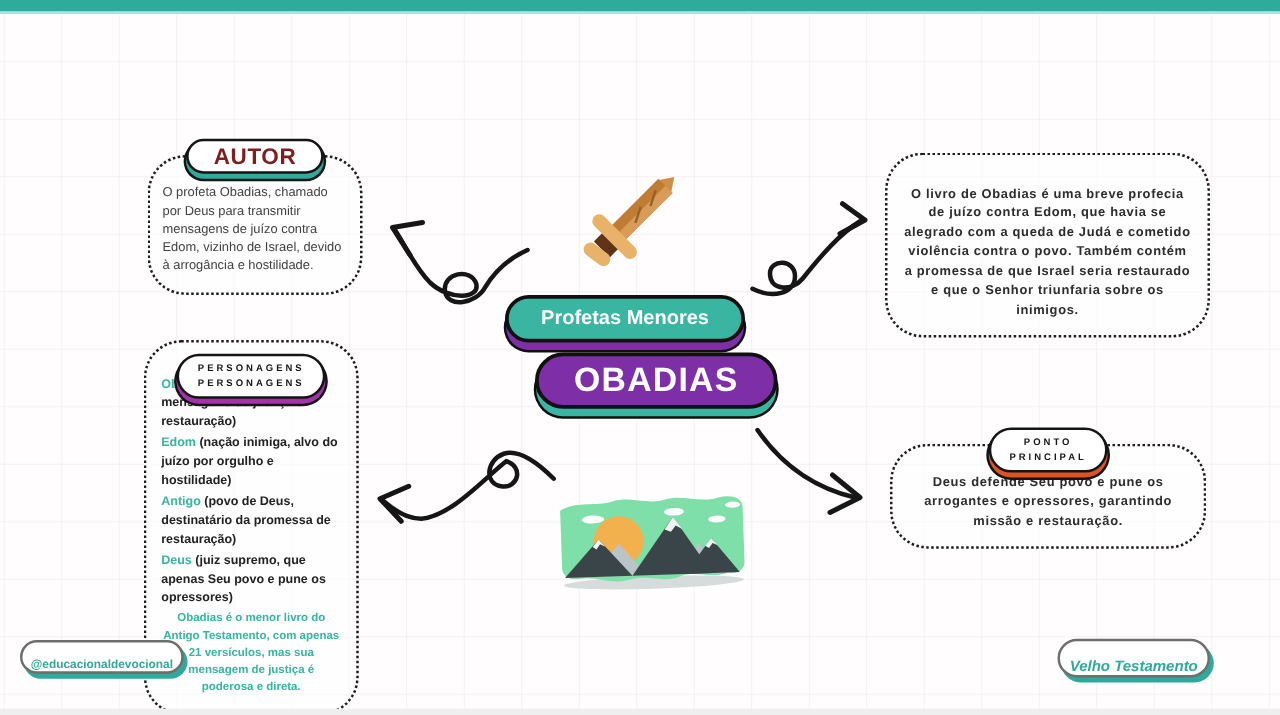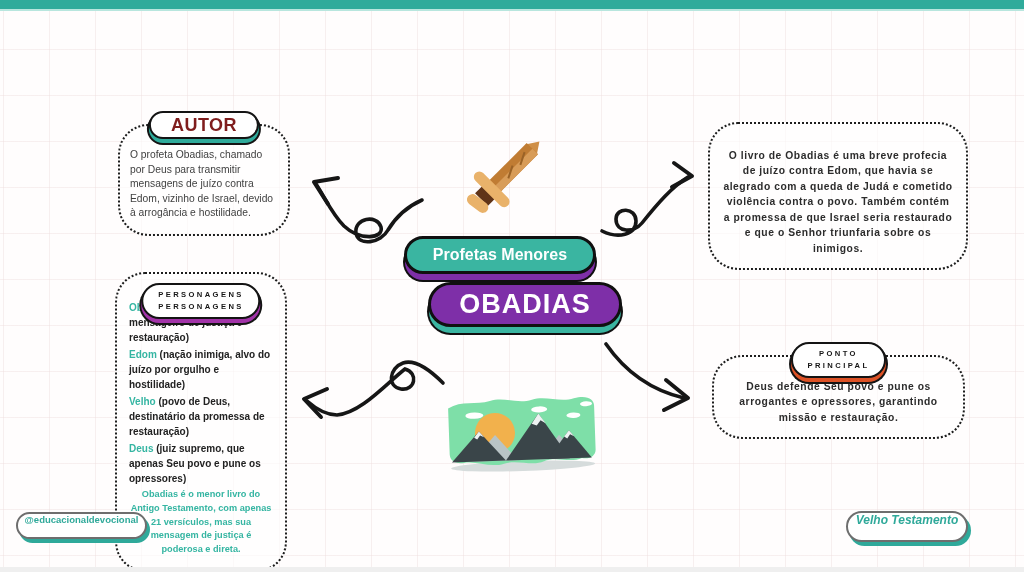--- a/index.html
+++ b/index.html
@@ -69,21 +69,21 @@
   .pill-book { left:428px; top:282px; width:194px; height:45px; border-radius:26px;
     background:#7e2fa8; font-size:27px; letter-spacing:1px;
     box-shadow:0 7px 0 -1px #3ab5a1, 0 7px 0 1px #101010; }
 
   .art, .arrow { position:absolute; }
   .arrow path { fill:none; stroke:#161616; stroke-width:3.6; stroke-linecap:round; }
   .arrow .head { stroke-width:4; stroke-linejoin:round; }
 
   
   .badge { position:absolute; background:#fff; border:2px solid #6e6e6e; border-radius:16px;
-    display:flex; align-items:flex-start; justify-content:center; color:#2fa99a;
+    display:flex; align-items:flex-end; justify-content:center; color:#2fa99a;
     font-weight:bold; box-shadow:3px 4px 0 0 #2fa99a; z-index:4; }
   .badge-left  { left:16px;  top:512px; width:131px; height:27px; font-size:9.5px; }
   .badge-right { left:846px; top:511px; width:122px; height:31px; font-size:12px;font-style:italic; }
 </style>
 </head>
 <body>
 
 <div class="canvas">
 
   <div class="topbar"></div>
@@ -96,21 +96,21 @@
     <p class="body">O profeta Obadias, chamado por Deus para transmitir mensagens de juízo contra Edom, vizinho de Israel, devido à arrogância e hostilidade.</p>
   </section>
 
   <section class="panel personagens-box">
     <div class="pill-title small shadow-purple">
       <span>PERSONAGENS</span>
       <span>PERSONAGENS</span>
     </div>
     <p class="entry"><span class="kw">Obadias</span><span> (profeta de Deus, mensageiro de justiça e restauração)</span></p>
     <p class="entry"><span class="kw">Edom</span><span> (nação inimiga, alvo do juízo por orgulho e hostilidade)</span></p>
-    <p class="entry"><span class="kw">Velho</span><span> (povo de Deus, destinatário da promessa de restauração)</span></p>
+    <p class="entry"><span class="kw">Antigo</span><span> (povo de Deus, destinatário da promessa de restauração)</span></p>
     <p class="entry"><span class="kw">Deus</span><span> (juiz supremo, que apenas Seu povo e pune os opressores)</span></p>
     <p class="footnote">Obadias é o menor livro do Antigo Testamento, com apenas 21 versículos, mas sua mensagem de justiça é poderosa e direta.</p>
   </section>
 
   <section class="panel contexto-box">
     <p class="body">O livro de Obadias é uma breve profecia de juízo contra Edom, que havia se alegrado com a queda de Judá e cometido violência contra o povo. Também contém a promessa de que Israel seria restaurado e que o Senhor triunfaria sobre os inimigos.</p>
   </section>
 
   <section class="panel ponto-box">
     <div class="pill-title small shadow-orange">

